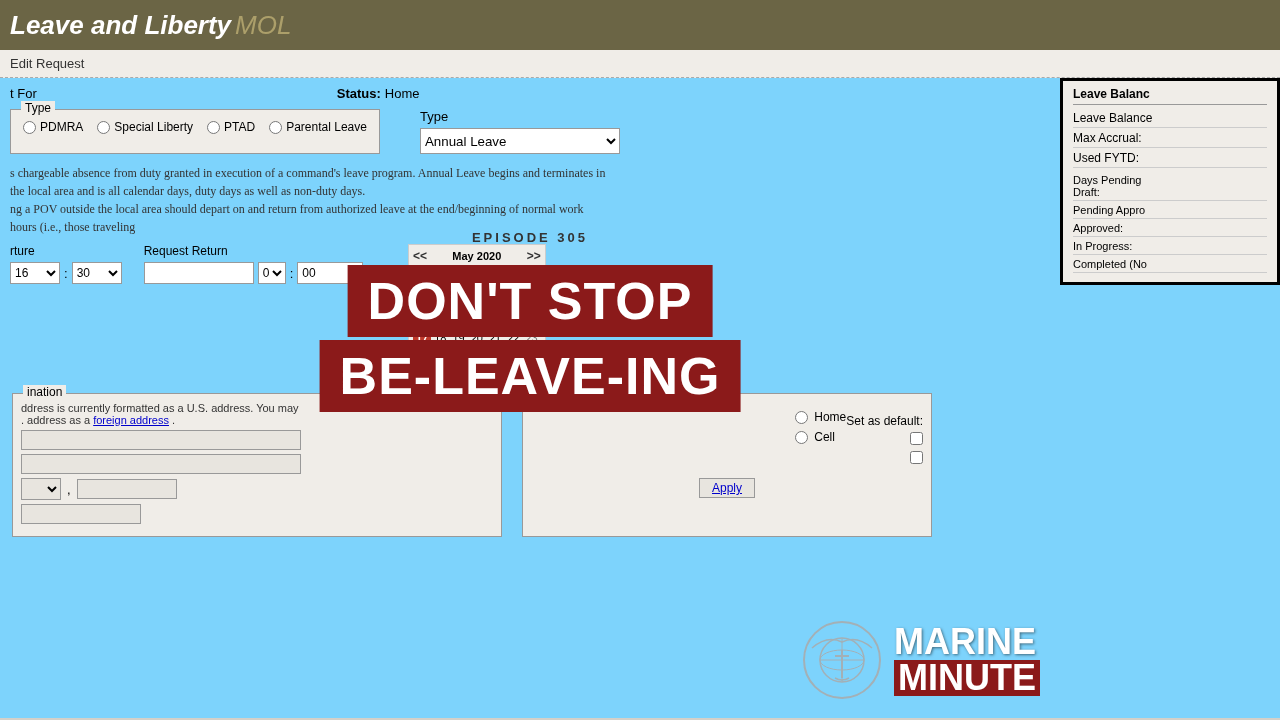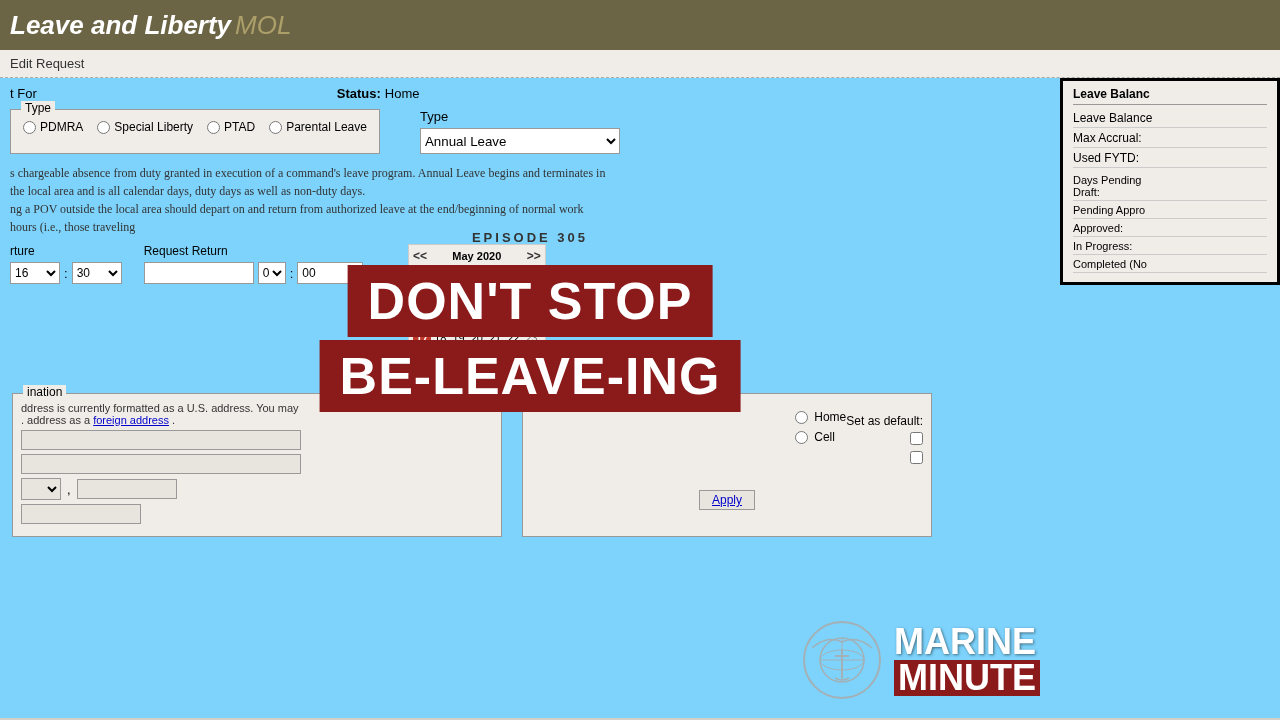--- a/index.html
+++ b/index.html
@@ -348,21 +348,21 @@
       font-size: 12px;
       margin-bottom: 4px;
     }
     .address-main {
       display: flex;
       justify-content: space-between;
       align-items: flex-start;
     }
     .apply-btn {
       display: block;
-      margin: 14px auto 0;
+      margin: 2px auto 0;
       padding: 2px 12px;
       background: #e8e5df;
       border: 1px solid #999;
       cursor: pointer;
       font-size: 12px;
       text-decoration: underline;
       color: #00c;
     }
 
     

